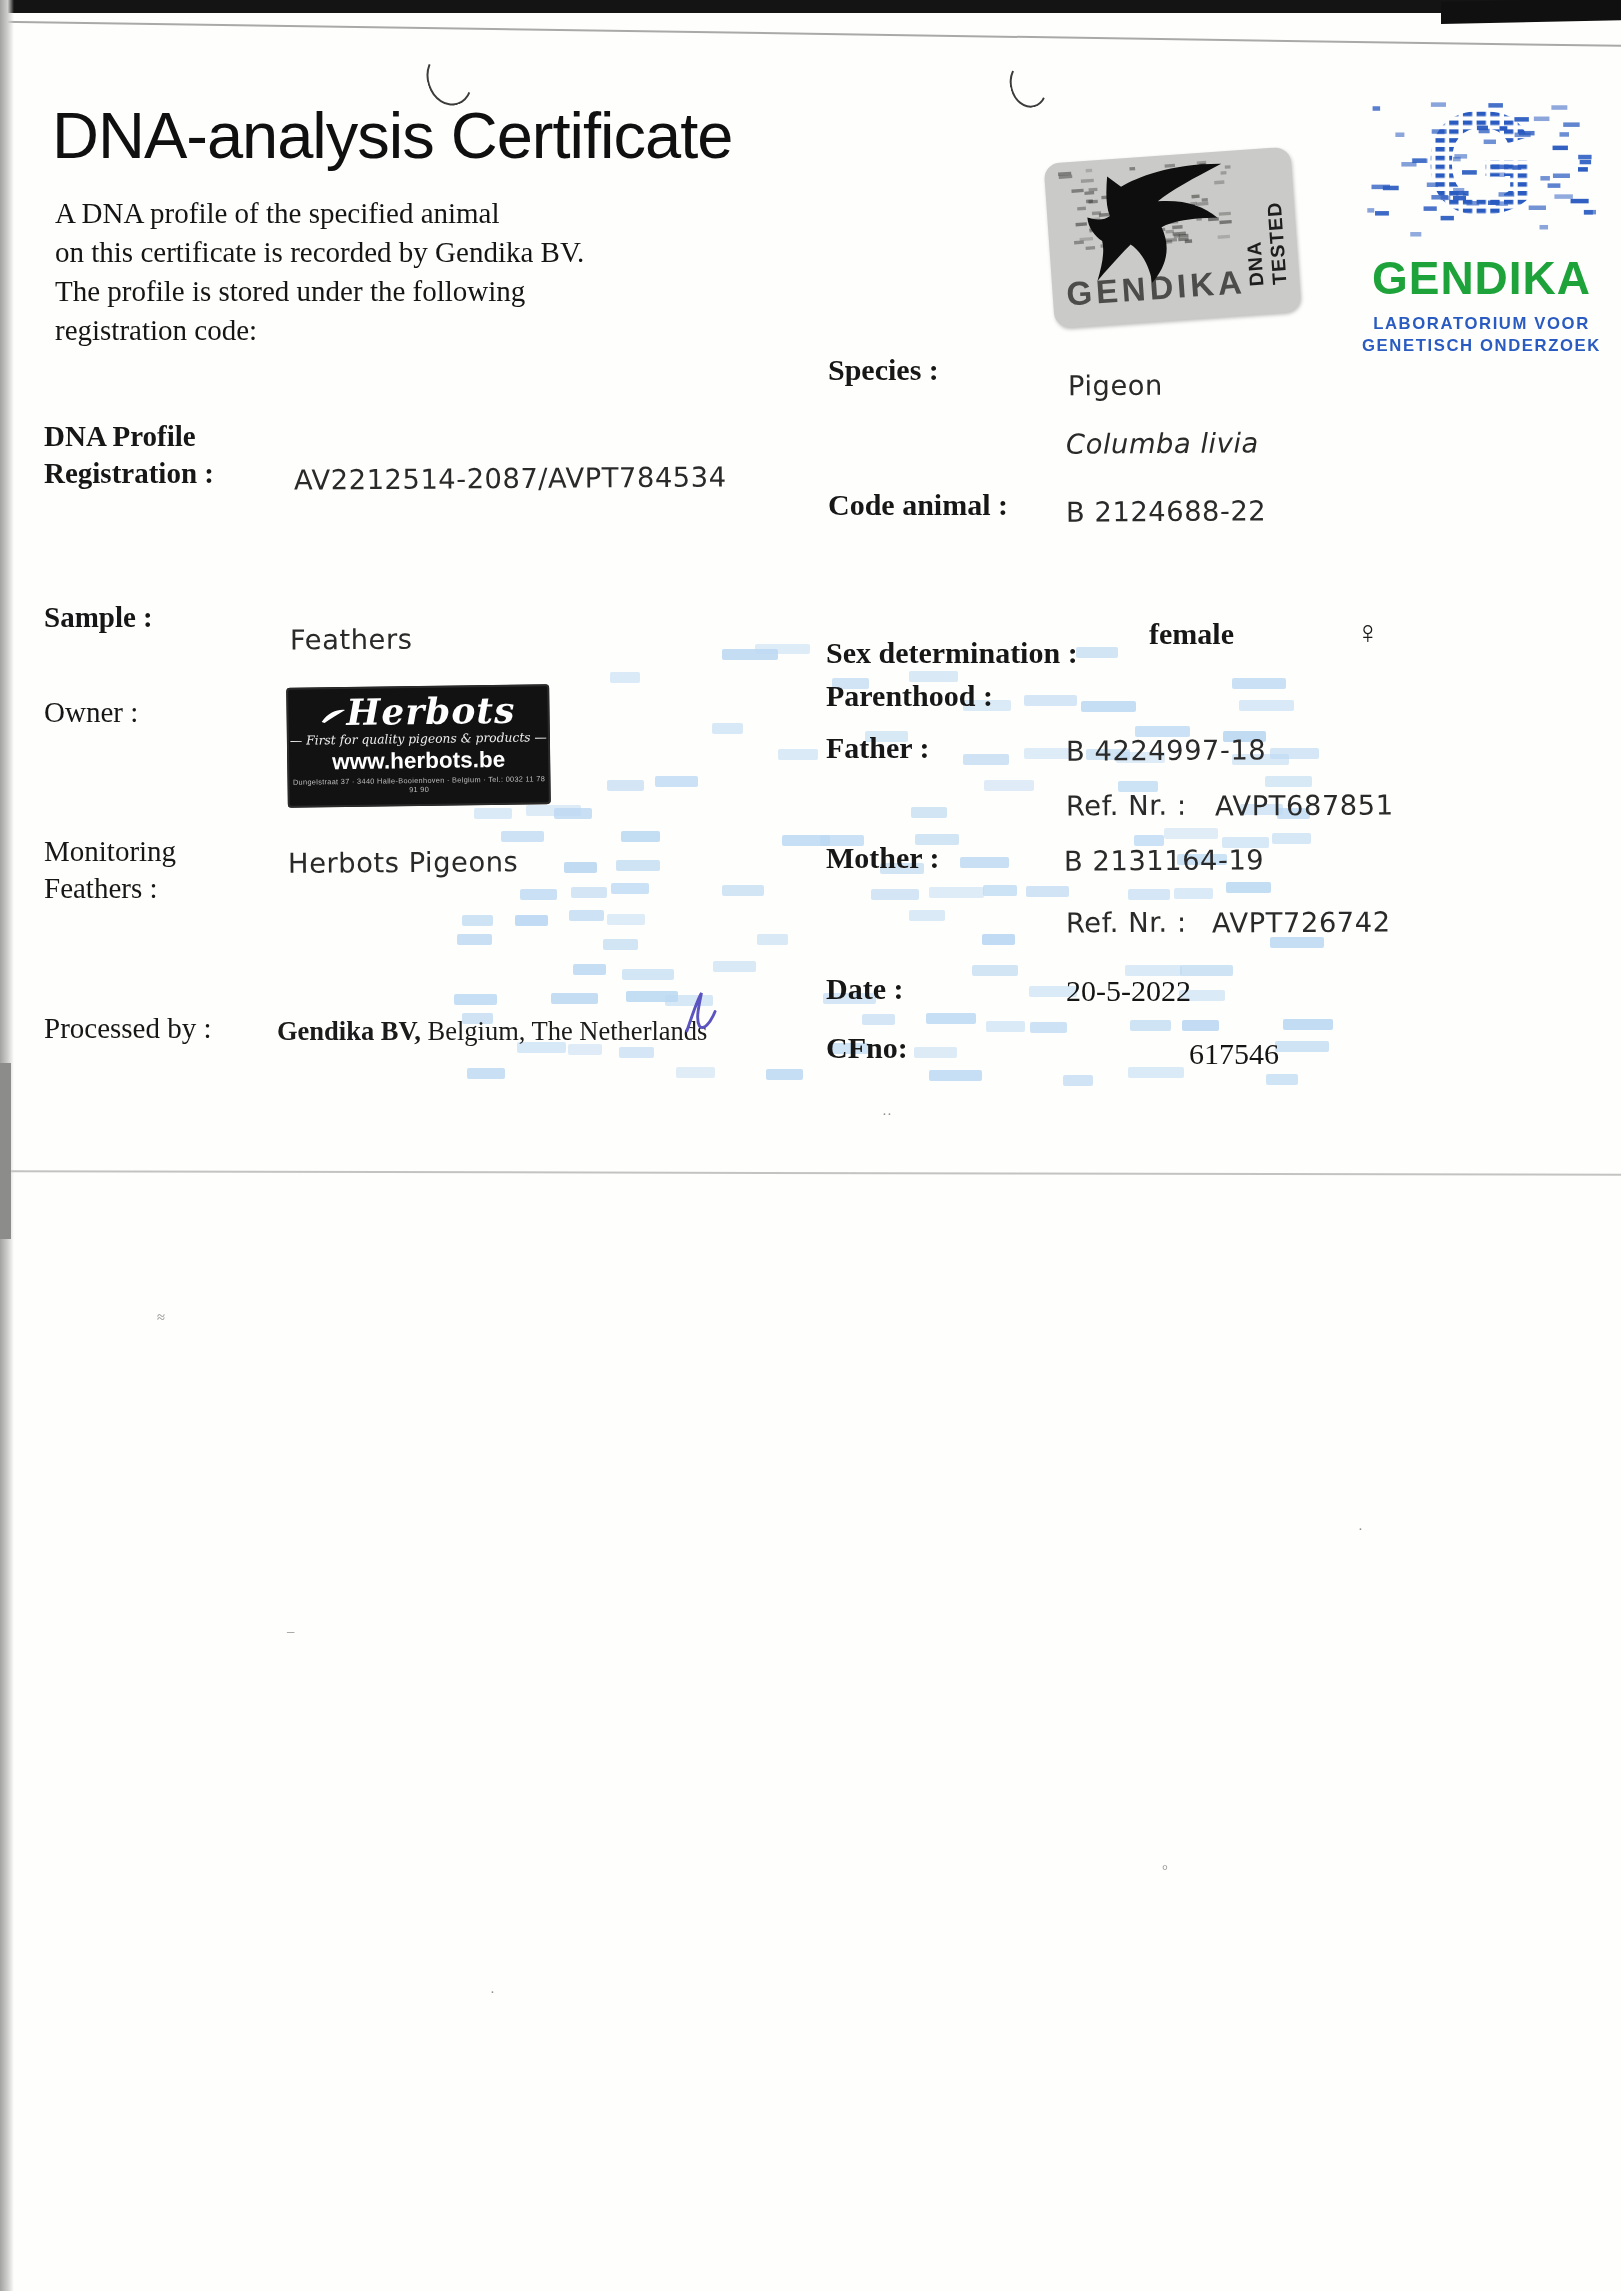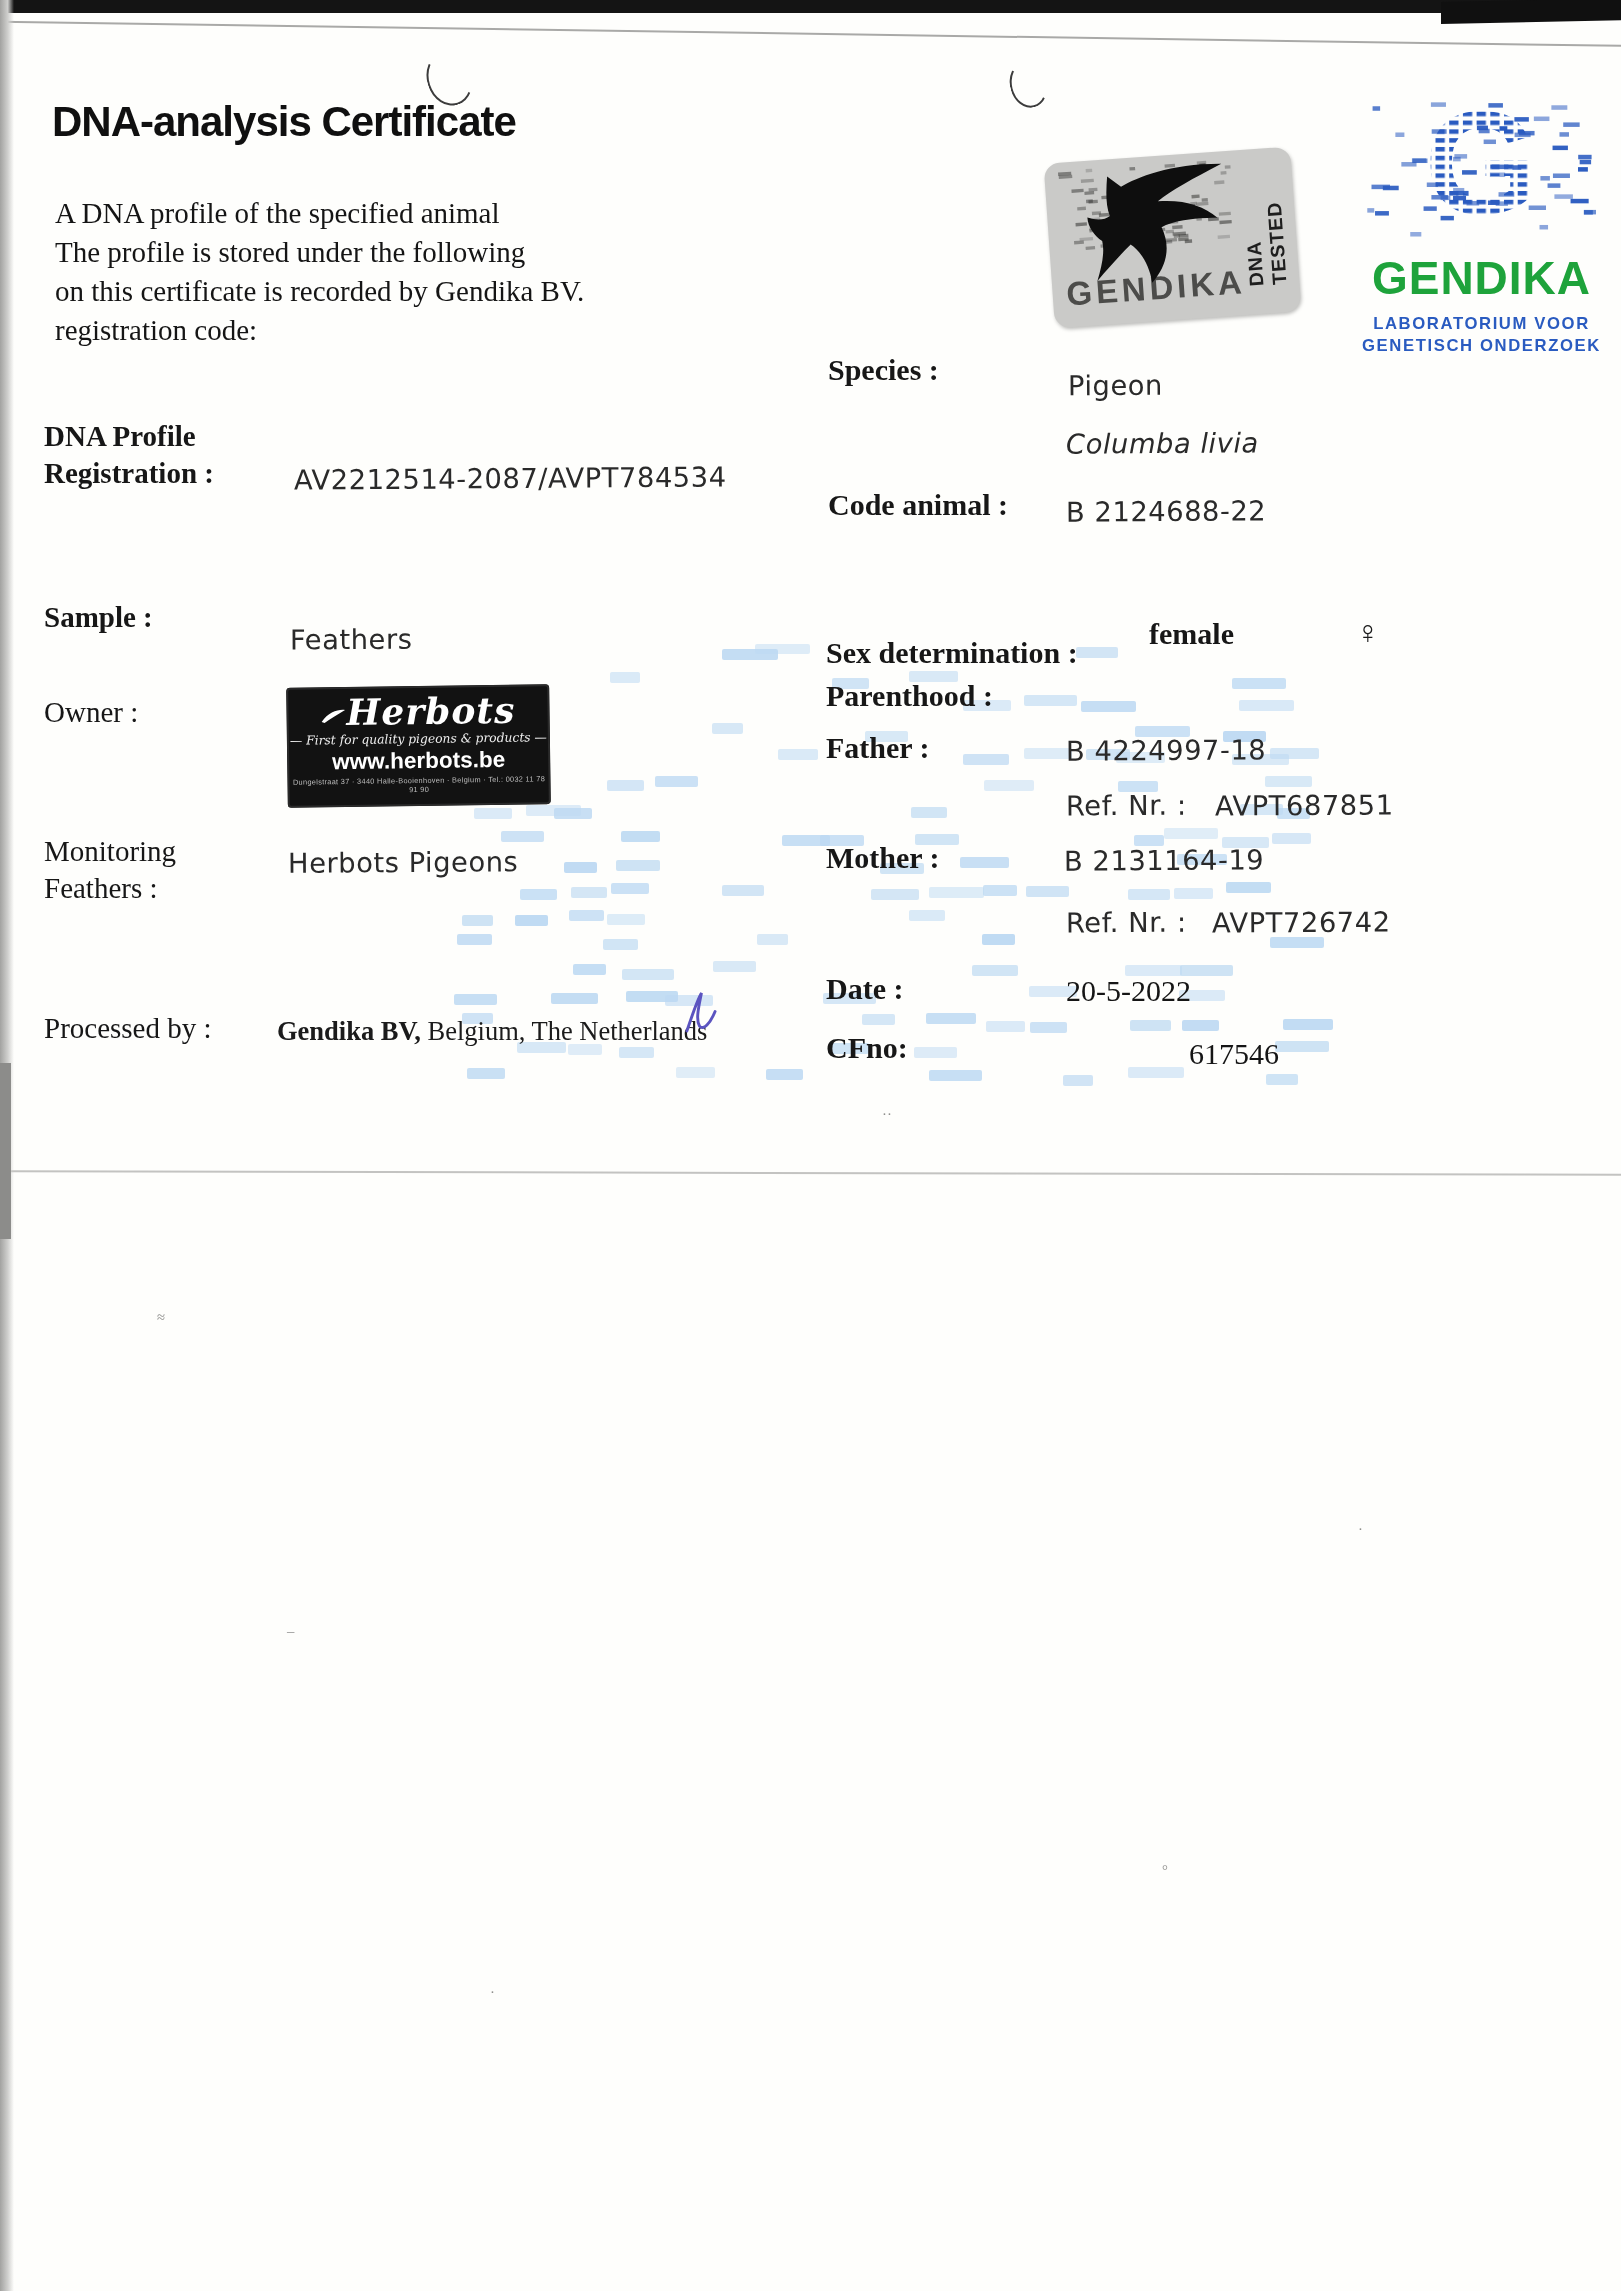--- a/index.html
+++ b/index.html
@@ -15,21 +15,21 @@
   .top-line{left:-19.6px;top:33px;width:1686px;height:2px;background:#a9a9a7;transform:rotate(0.85deg);z-index:4;}
   .left-strip{left:0;top:0;width:13.7px;height:2292px;z-index:4;
       background:linear-gradient(to right,#a2a2a0,#cfcfcd 55%,rgba(255,255,255,0));}
   .left-strip-dark{left:0;top:1063px;width:10.8px;height:176px;background:#8c8c8a;z-index:4;}
   .fold-line{left:7.8px;top:1172px;width:1613px;height:1.6px;background:#c3c3c1;transform:rotate(0.12deg);z-index:3;}
   .curl{border:2.9px solid transparent;border-left-color:#3c3c3c;border-bottom-color:#3c3c3c;
         border-radius:50%;z-index:4;}
   .speck{color:#8f8f8d;font-size:14.7px;z-index:3;}
 
   
-  .title{font-family:"Liberation Sans",sans-serif;font-weight:700;font-size:42px;letter-spacing:-1px;color:#101010;}
+  .title{font-family:"Liberation Sans",sans-serif;font-weight:400;font-size:65px;letter-spacing:-1px;color:#101010;}
   .intro{font-size:29px;line-height:39px;color:#151515;}
   .lab{font-size:29px;color:#171717;}
   .lab.b{font-weight:bold;}
   .lab.b2{font-weight:bold;font-size:30px;}
   .hw{font-family:"DejaVu Sans",cursive;font-size:27.4px;color:#2a2a2a;letter-spacing:0.5px;transform:rotate(-.4deg);}
   .hw.it{font-style:italic;}
   .typed{font-size:30px;color:#151515;}
 
   
   .wm-dash{position:absolute;background:#bdd9f2;border-radius:2px;}
@@ -184,22 +184,22 @@
       <div class="wm-dash" style="left: 809px; top: 186px; width: 39px; height: 10.8px; opacity: 0.62;"></div>
       <div class="wm-dash" style="left: 807px; top: 290px; width: 54px; height: 10.8px; opacity: 0.88;"></div>
       <div class="wm-dash" style="left: 820px; top: 372px; width: 50px; height: 10.8px; opacity: 0.92;"></div>
       <div class="wm-dash" style="left: 812px; top: 394px; width: 54px; height: 10.8px; opacity: 0.74;"></div>
       <div class="wm-dash" style="left: 803px; top: 427px; width: 32px; height: 10.8px; opacity: 0.72;"></div>
     </div>
 
   <div class="abs z2 title" style="left:52px;top:98px;">DNA-analysis Certificate</div>
   <div class="abs z2 intro" style="left:55px;top:194px;width:588px;">
     <div>A DNA profile of the specified animal</div>
+    <div>on this certificate is recorded by Gendika BV.</div>
     <div>The profile is stored under the following</div>
-    <div>on this certificate is recorded by Gendika BV.</div>
     <div>registration code:</div>
   </div>
 
   <div class="abs stamp">
     <svg class="abs" style="left:11.8px;top:3.9px;" width="186" height="127" viewBox="0 0 190 130" id="stamp-dots">
         <rect x="2.1" y="9.0" width="13.8" height="3.4" fill="#2f2f2d" opacity="0.44"></rect>
         <rect x="91.8" y="36.4" width="9.2" height="3.4" fill="#2f2f2d" opacity="0.28"></rect>
         <rect x="97.4" y="62.4" width="7.3" height="3.4" fill="#2f2f2d" opacity="0.25"></rect>
         <rect x="134.5" y="45.5" width="6.8" height="3.4" fill="#2f2f2d" opacity="0.33"></rect>
         <rect x="51.6" y="46.8" width="7.7" height="3.4" fill="#2f2f2d" opacity="0.54"></rect>

